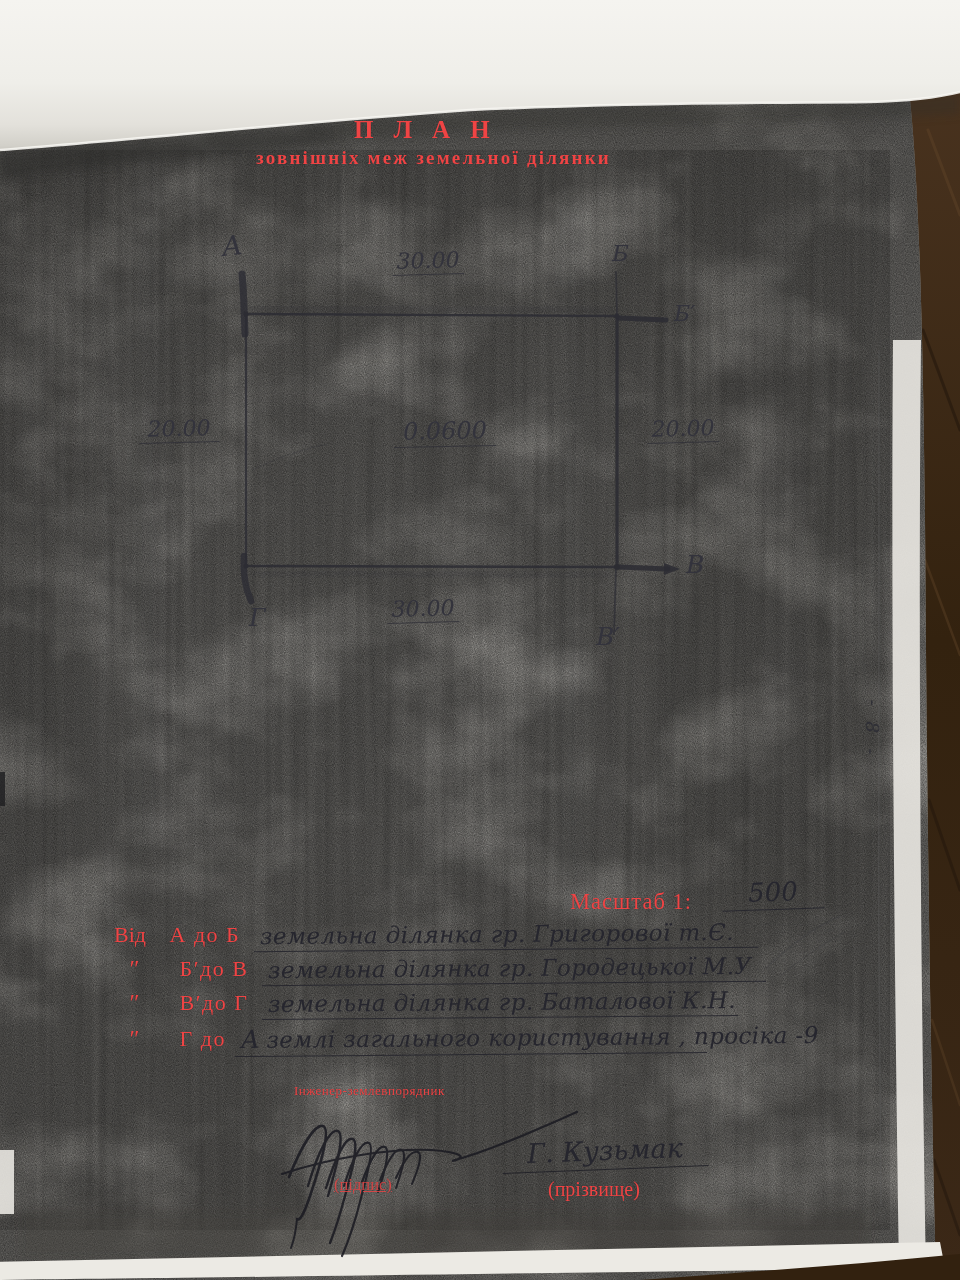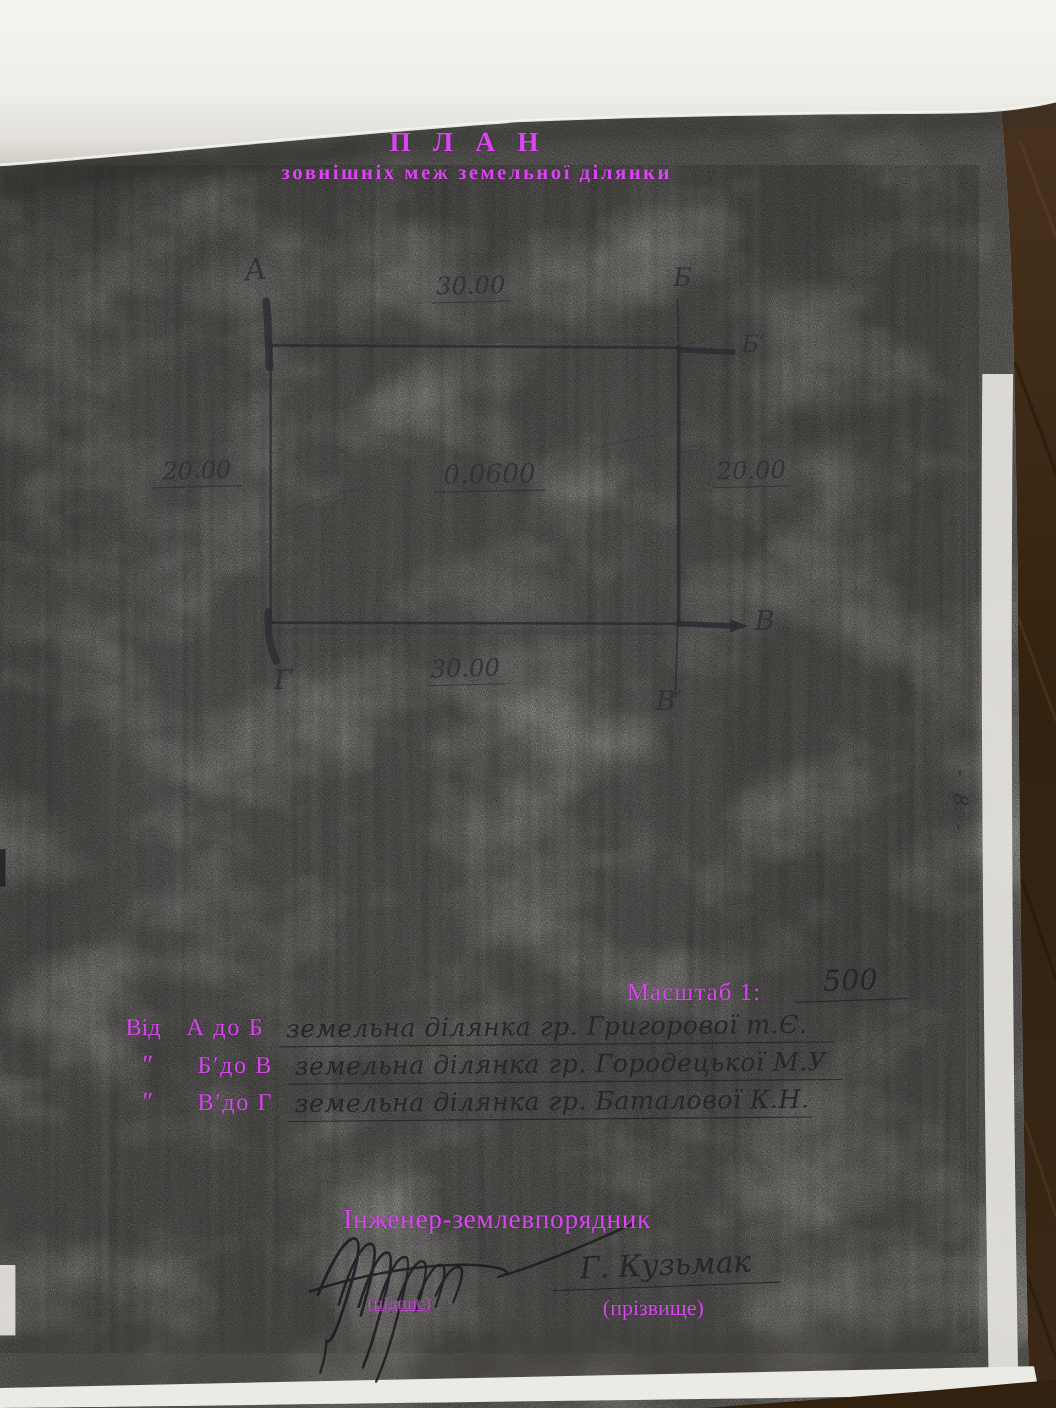--- a/index.html
+++ b/index.html
@@ -1,21 +1,21 @@
 <!DOCTYPE html>
 <html><head>
 <meta charset="utf-8">
 <style>
   html,body{margin:0;padding:0;background:#2b1d10;}
   .stage{position:relative;width:960px;height:1280px;overflow:hidden;background:#32220f;
          font-family:"Liberation Serif",serif;}
   .stage svg.bg{position:absolute;left:0;top:0;z-index:0;}
   .layer{position:absolute;left:0;top:0;width:960px;height:1280px;z-index:2;}
 
-  .printed{font-family:"Liberation Serif",serif;color:#d946ef;
+  .printed{font-family:"Liberation Serif",serif;color:#ef4444;
            text-shadow:0 0 1px rgba(36,36,44,.6);}
   .pencil{font-family:"DejaVu Serif",serif;font-style:italic;color:#33333c;}
   .script{font-family:"DejaVu Serif",serif;font-style:italic;color:#26262e;}
 
   .abs{position:absolute;white-space:nowrap;}
 
   .doc-title{left:354px;top:116px;font-size:25px;font-weight:bold;letter-spacing:20px;}
   .doc-subtitle{left:256px;top:147px;font-size:19px;font-weight:bold;letter-spacing:2.2px;}
 
   .lbl{font-size:24px;}
@@ -49,21 +49,21 @@
   .r1 .prefix{width:44px;}
   .r2 .prefix,.r3 .prefix,.r4 .prefix{width:20px;margin-left:14px;font-size:24px;font-style:italic;}
   .desc-row .range{display:inline-block;margin-left:6px;letter-spacing:1.5px;}
   .r2 .range,.r3 .range,.r4 .range{margin-left:26px;}
   .desc-row .value{display:inline-block;margin-left:8px;font-size:23px;letter-spacing:.4px;
        padding:0 4px 2px 6px;border-bottom:1.7px solid rgba(35,35,44,.85);transform:rotate(-0.5deg);}
   .r1 .value{width:494px}.r2 .value{width:494px}.r3 .value{width:466px}
   .r4 .value{width:462px;margin-left:4px}
   .r4 .initial{font-size:25px;margin-right:6px;}
 
-  .role{left:312px;top:1083px;font-size:25px;letter-spacing:.5px;margin-top:12px;}
+  .role{left:294px;top:1083px;font-size:13px;letter-spacing:.5px;}
   .sig-cap{left:334px;top:1175px;font-size:16.5px;opacity:.8;text-decoration:underline;}
   .name-script{left:502px;top:1135px;width:206px;font-size:27px;text-align:center;
        border-bottom:1.8px solid rgba(30,30,38,.85);padding-bottom:3px;transform:rotate(-2.2deg);}
   .name-cap{left:548px;top:1178px;font-size:20px;}
 </style>
 </head>
 <body>
 
 <div class="stage">
 
@@ -240,20 +240,25 @@
   <div class="desc-row r2">
     <span class="prefix printed">″</span>
     <span class="range printed">Б′до В</span>
     <span class="value script"><span>земельна ділянка  гр. Городецької  М.У</span></span>
   </div>
   <div class="desc-row r3">
     <span class="prefix printed">″</span>
     <span class="range printed">В′до Г</span>
     <span class="value script"><span>земельна ділянка  гр. Баталової  К.Н.</span></span>
   </div>
+  <div class="desc-row r4">
+    <span class="prefix printed">″</span>
+    <span class="range printed">Г до</span>
+    <span class="value script"><span class="initial">А</span><span>землі загального користування , просіка -9</span></span>
+  </div>
 
   <div class="abs role printed">Інженер-землевпорядник</div>
   <div class="abs sig-cap printed">(підпис)</div>
   <div class="abs name-script script">Г. Кузьмак</div>
   <div class="abs name-cap printed">(прізвище)</div>
 
 </div>
 </div>
 
 </body></html>

